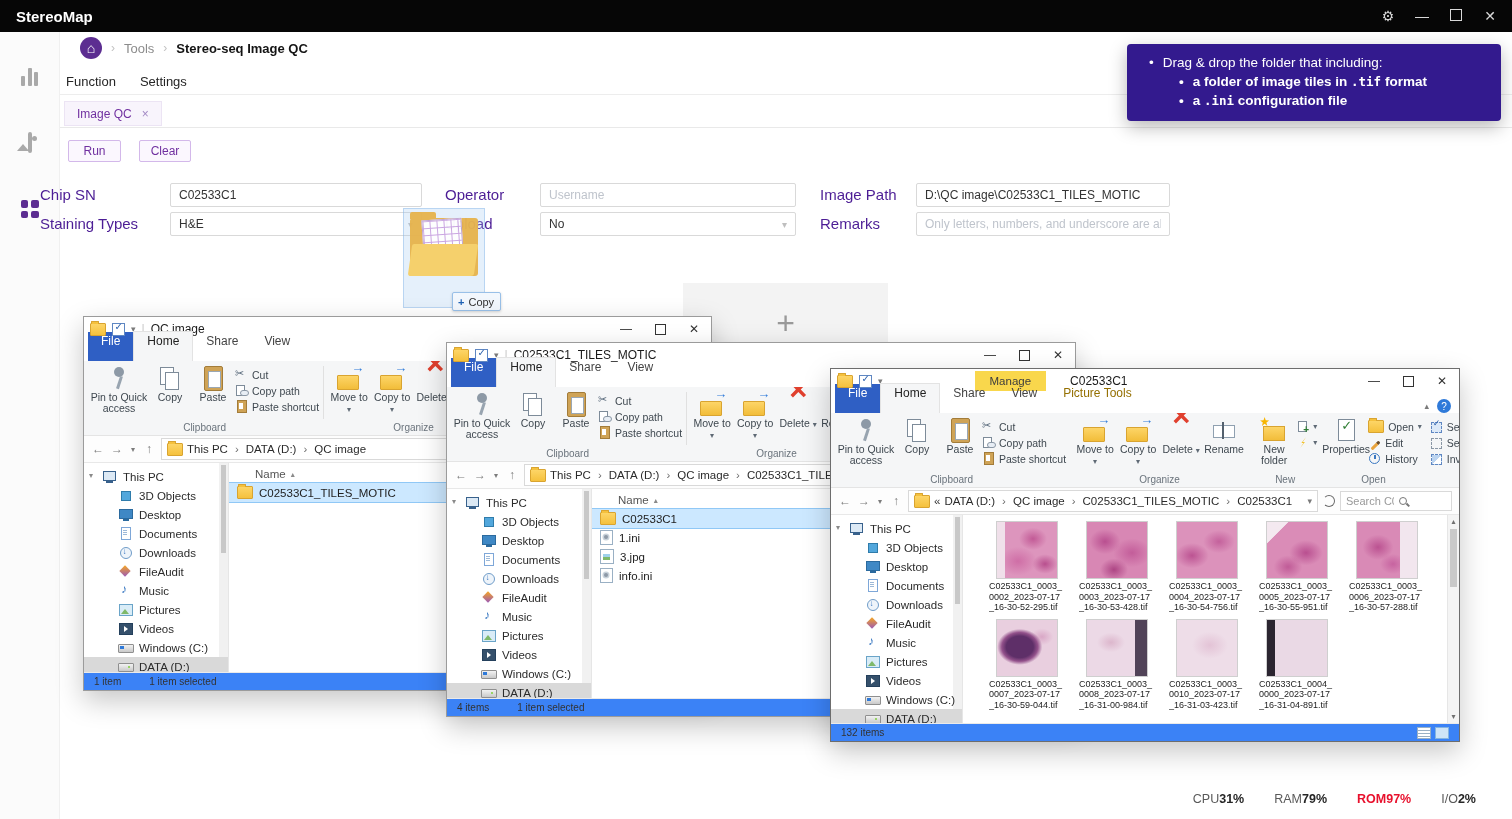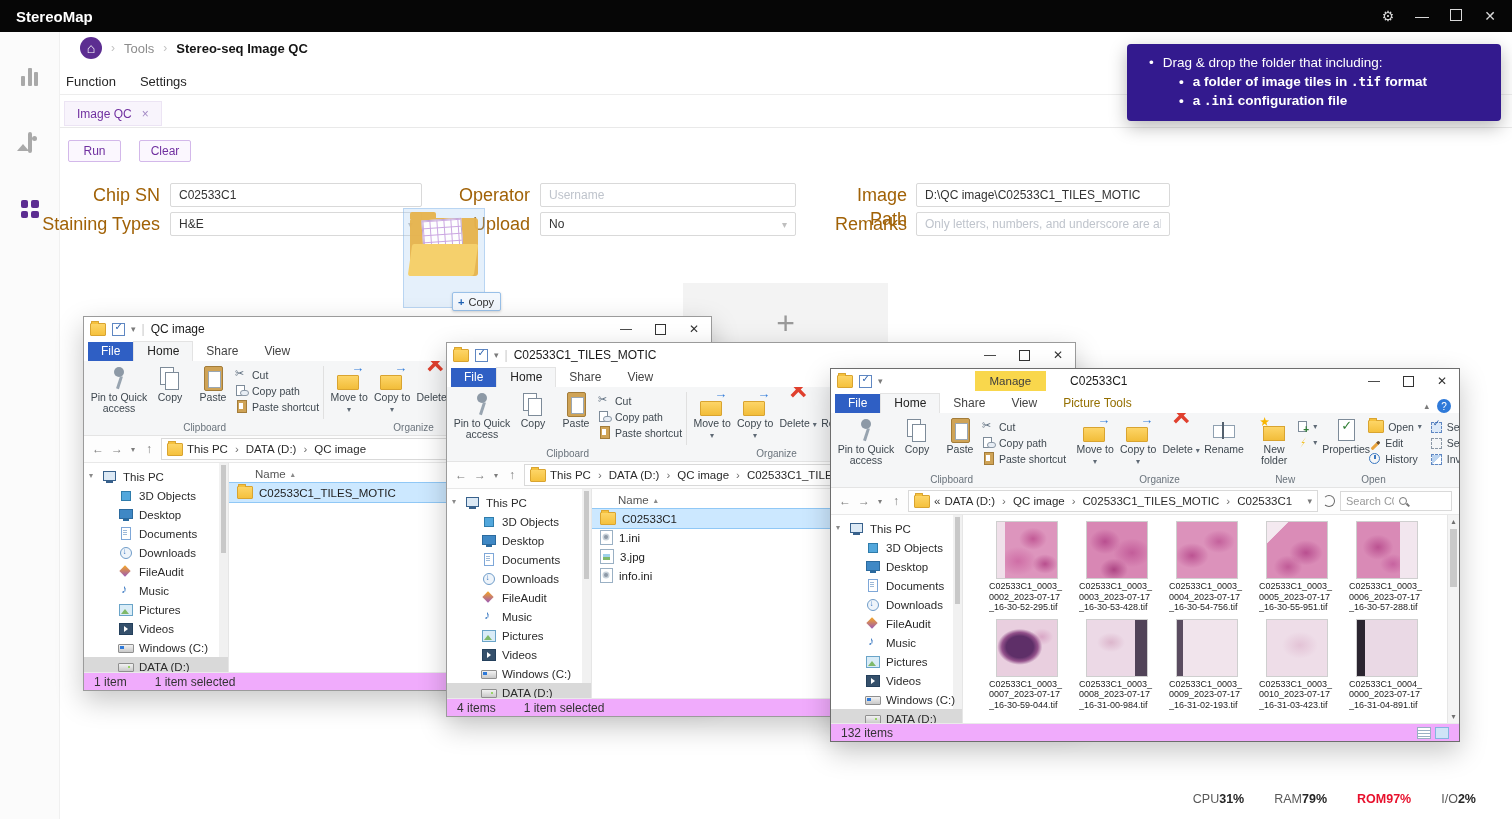--- a/index.html
+++ b/index.html
@@ -35,21 +35,21 @@
   .rule2{position:absolute;left:60px;right:0;top:127px;height:1px;background:#e9e9e9;}
   .qc-tab{position:absolute;left:64px;top:101px;height:25px;display:flex;align-items:center;gap:10px;padding:0 12px;background:#f8f4fc;border:1px solid #ece4f4;font-size:12px;color:#7030a0;box-sizing:border-box;z-index:2;}
   .qc-tab .x{color:#a288c4;font-size:12px;}
 
   
   .pill-btn{position:absolute;height:22px;border:1px solid #d3b8ea;background:#fbf7fe;color:#7030a0;font-size:12px;display:flex;align-items:center;justify-content:center;border-radius:2px;box-sizing:border-box;z-index:2;}
   #btn-run{left:68px;top:140px;width:53px;}
   #btn-clear{left:139px;top:140px;width:52px;}
 
   
-  .flabel{position:absolute;font-size:18px;color:#a16207;text-align:right;line-height:24px;z-index:2;}
+  .flabel{position:absolute;font-size:15px;color:#4c1d95;text-align:left;line-height:24px;z-index:2;}
   .fctrl{position:absolute;height:24px;border:1px solid #d9d9d9;border-radius:2px;background:#fff;font-size:12px;color:#333;box-sizing:border-box;z-index:2;}
   input.fctrl{padding:0 8px;font-family:"Liberation Sans","DejaVu Sans",sans-serif;outline:none;}
   input.fctrl::placeholder{color:#bfc4cc;}
   .fselect{display:flex;align-items:center;padding:0 8px;}
   .fselect .chev{margin-left:auto;color:#bfbfbf;font-size:10px;}
 
   
   .tip{position:absolute;left:1127px;top:44px;width:374px;box-sizing:border-box;background:#331a8e;color:#fff;border-radius:4px;padding:9px 14px 11px;box-shadow:0 6px 18px rgba(0,0,0,.28);z-index:55;}
   .tip-title{font-size:14.5px;font-weight:bold;margin-bottom:3px;}
   .tip-line{font-size:13.5px;line-height:19px;}
@@ -84,21 +84,21 @@
   .wc{width:34px;height:24px;display:flex;align-items:center;justify-content:center;color:#333;font-size:12px;}
   .wc .sq{width:9px;height:9px;border:1px solid #333;display:block;}
   .qat-folder,.mini-folder,.fi-folder,.si-open-f{width:14px;height:11px;background:linear-gradient(#fdd567,#f5c13d);border:1px solid #d9a430;border-radius:1px;position:relative;flex:none;}
   .qat-folder::before,.mini-folder::before,.fi-folder::before,.si-open-f::before{content:"";position:absolute;top:-3px;left:0;width:6px;height:2px;background:#f5c13d;border:1px solid #d9a430;border-bottom:none;border-radius:1px 1px 0 0;}
   .qat-check{width:11px;height:11px;border:1px solid #5f87c2;background:#fff;position:relative;flex:none;}
   .qat-check::after{content:"✓";position:absolute;left:1.5px;top:-3px;font-size:10px;color:#2e62ad;}
   .qat-chev{color:#7a7a7a;font-size:9px;}
   .manage-chip{background:#f9d74c;color:#3d3d3d;font-size:11.5px;height:20px;display:flex;align-items:center;padding:0 15px;margin-left:86px;flex:none;}
 
   .xtabs{height:20px;display:flex;align-items:flex-end;padding-left:4px;background:#fff;font-size:12px;flex:none;}
-  .xtab{padding:2px 13px 3px;color:#444;}
+  .xtab{padding:2px 13px 13px;color:#444;}
   .xtab.file{background:#2f5fc4;color:#fff;}
   .xtab.active{background:#f5f6f7;border:1px solid #e3e3e3;border-bottom:none;color:#222;}
   .xtab.ptools{color:#946f00;margin-top:36px;}
   .xtabs .tright{margin-left:auto;display:flex;align-items:center;gap:8px;padding-right:8px;}
   .rib-collapse{color:#7a7a7a;font-size:9px;}
   .help-dot{width:14px;height:14px;border-radius:50%;background:#2f7ad9;color:#fff;font-size:10px;display:flex;align-items:center;justify-content:center;}
 
   .xribbon{height:72px;background:#f5f6f7;border-bottom:1px solid #e4e4e4;display:flex;padding:2px 4px 0;flex:none;overflow:hidden;}
   .rgroup{display:flex;flex-direction:column;padding:0 2px;}
   .rrow{display:flex;align-items:flex-start;gap:1px;flex:1;}
@@ -194,21 +194,21 @@
   .xmain{flex:1;position:relative;padding-top:2px;overflow:hidden;}
   .col-head{height:18px;font-size:11.5px;color:#555;padding-left:26px;display:flex;align-items:center;gap:5px;}
   .col-head .sort{color:#8a8a8a;font-size:8px;}
   .file-row{height:19px;display:flex;align-items:center;gap:6px;padding-left:8px;font-size:11.5px;color:#222;width:240px;box-sizing:border-box;}
   .file-row.selected{background:#cce8ff;outline:1px solid #90c8f6;}
   .fi-ini{width:11px;height:13px;background:#fff;border:1px solid #9ab0c4;position:relative;flex:none;}
   .fi-ini::after{content:"";position:absolute;left:2.5px;top:3.5px;width:4px;height:4px;border-radius:50%;background:#8d99a6;box-shadow:0 0 0 1.5px #c8d2da;}
   .fi-jpg{width:12px;height:13px;background:#fff;border:1px solid #9ab0c4;position:relative;flex:none;}
   .fi-jpg::after{content:"";position:absolute;left:1.5px;top:4px;width:7px;height:6px;background:linear-gradient(180deg,#9fd1ea 55%,#7fb96a 55%);}
 
-  .xstatus{height:17px;border-top:1px solid #eaeaea;display:flex;align-items:center;gap:28px;padding:0 10px;font-size:12px;color:#333;flex:none;background:#f0abfc;}
+  .xstatus{height:17px;border-top:1px solid #eaeaea;display:flex;align-items:center;gap:28px;padding:0 10px;font-size:10px;color:#333;flex:none;background:#3b82f6;}
   .view-toggles{margin-left:auto;display:flex;gap:4px;align-items:center;}
   .vt{width:14px;height:12px;border:1px solid #9ab0c4;background:#fff;box-sizing:border-box;}
   .vt.lines{background:linear-gradient(#fff 2px,#9ab0c4 2px,#9ab0c4 3px,#fff 3px,#fff 5px,#9ab0c4 5px,#9ab0c4 6px,#fff 6px,#fff 8px,#9ab0c4 8px,#9ab0c4 9px,#fff 9px);}
   .vt.active{background-color:#cfe4f7;border-color:#84b4e0;}
 
   
   .thumb-wrap{flex:1;position:relative;overflow:hidden;}
   .thumb-grid{display:flex;flex-wrap:wrap;column-gap:14px;row-gap:6px;padding:6px 20px 0 26px;}
   .thumb-cell{width:76px;}
   .thumb-img{width:62px;height:58px;margin:0 auto;border:1px solid #cfcfcf;box-sizing:border-box;}
@@ -974,24 +974,20 @@
             <div class="thumb-cell">
               <div class="thumb-img tv6"></div>
               <div class="thumb-name">C02533C1_0003_0007_2023-07-17_16-30-59-044.tif</div>
             </div>
 
             <div class="thumb-cell">
               <div class="thumb-img tv7"></div>
               <div class="thumb-name">C02533C1_0003_0008_2023-07-17_16-31-00-984.tif</div>
             </div>
 
-            <div class="thumb-cell">
-              <div class="thumb-img tv8"></div>
-              <div class="thumb-name">C02533C1_0003_0009_2023-07-17_16-31-02-193.tif</div>
-            </div>
 
             <div class="thumb-cell">
               <div class="thumb-img tv9"></div>
               <div class="thumb-name">C02533C1_0003_0010_2023-07-17_16-31-03-423.tif</div>
             </div>
 
             <div class="thumb-cell">
               <div class="thumb-img tv10"></div>
               <div class="thumb-name">C02533C1_0004_0000_2023-07-17_16-31-04-891.tif</div>
             </div>

